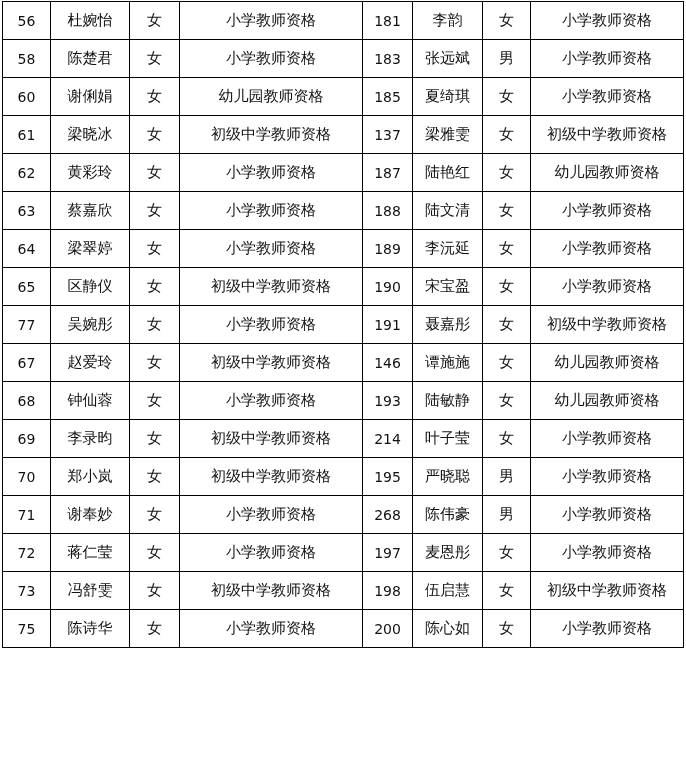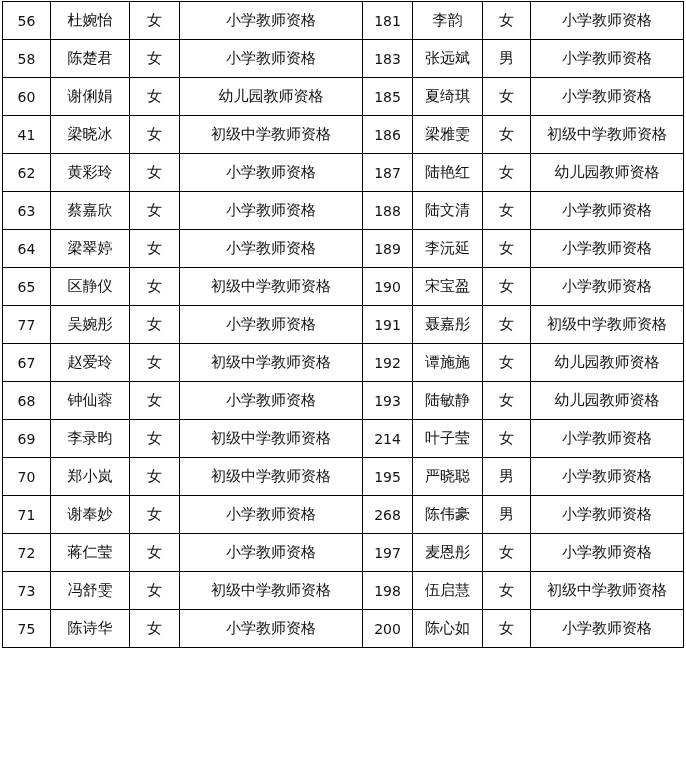--- a/index.html
+++ b/index.html
@@ -62,25 +62,25 @@
         <td class="num">60</td>
         <td>谢俐娟</td>
         <td>女</td>
         <td>幼儿园教师资格</td>
         <td class="num">185</td>
         <td>夏绮琪</td>
         <td>女</td>
         <td>小学教师资格</td>
       </tr>
       <tr>
-        <td class="num">41</td>
+        <td class="num">61</td>
         <td>梁晓冰</td>
         <td>女</td>
         <td>初级中学教师资格</td>
-        <td class="num">186</td>
+        <td class="num">137</td>
         <td>梁雅雯</td>
         <td>女</td>
         <td>初级中学教师资格</td>
       </tr>
       <tr>
         <td class="num">62</td>
         <td>黄彩玲</td>
         <td>女</td>
         <td>小学教师资格</td>
         <td class="num">187</td>
@@ -126,21 +126,21 @@
         <td class="num">191</td>
         <td>聂嘉彤</td>
         <td>女</td>
         <td>初级中学教师资格</td>
       </tr>
       <tr>
         <td class="num">67</td>
         <td>赵爱玲</td>
         <td>女</td>
         <td>初级中学教师资格</td>
-        <td class="num">192</td>
+        <td class="num">146</td>
         <td>谭施施</td>
         <td>女</td>
         <td>幼儿园教师资格</td>
       </tr>
       <tr>
         <td class="num">68</td>
         <td>钟仙蓉</td>
         <td>女</td>
         <td>小学教师资格</td>
         <td class="num">193</td>

